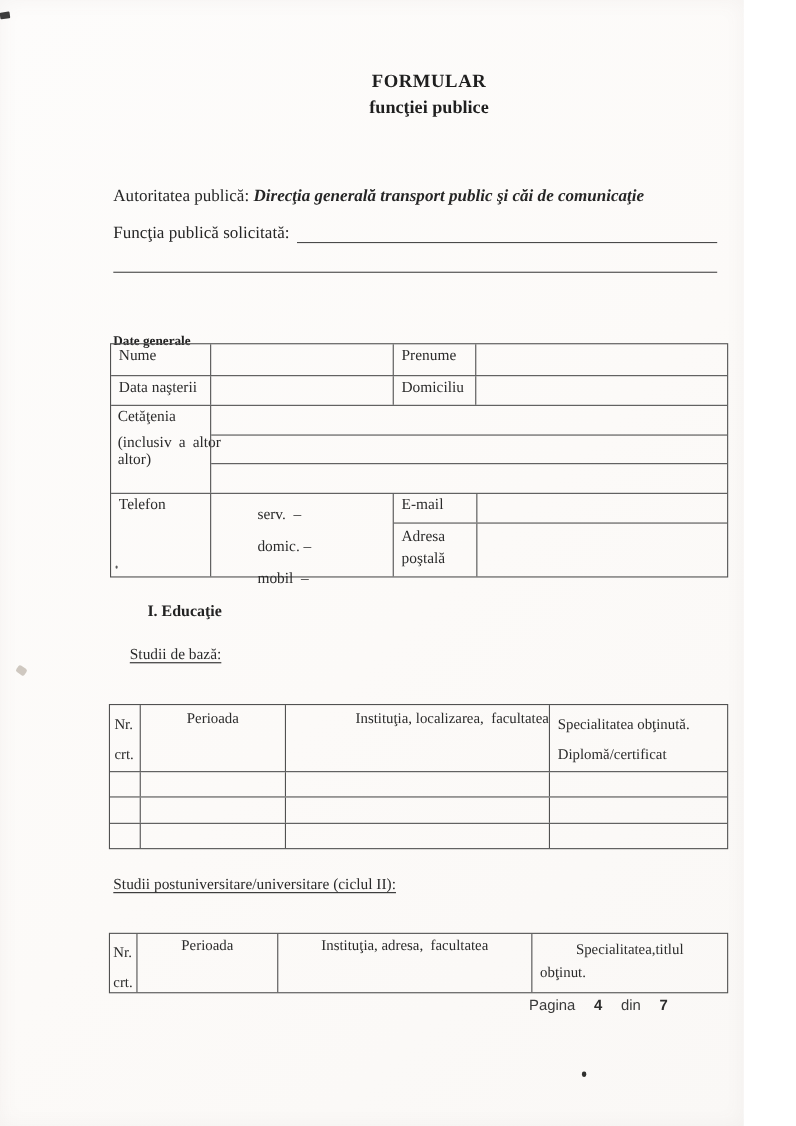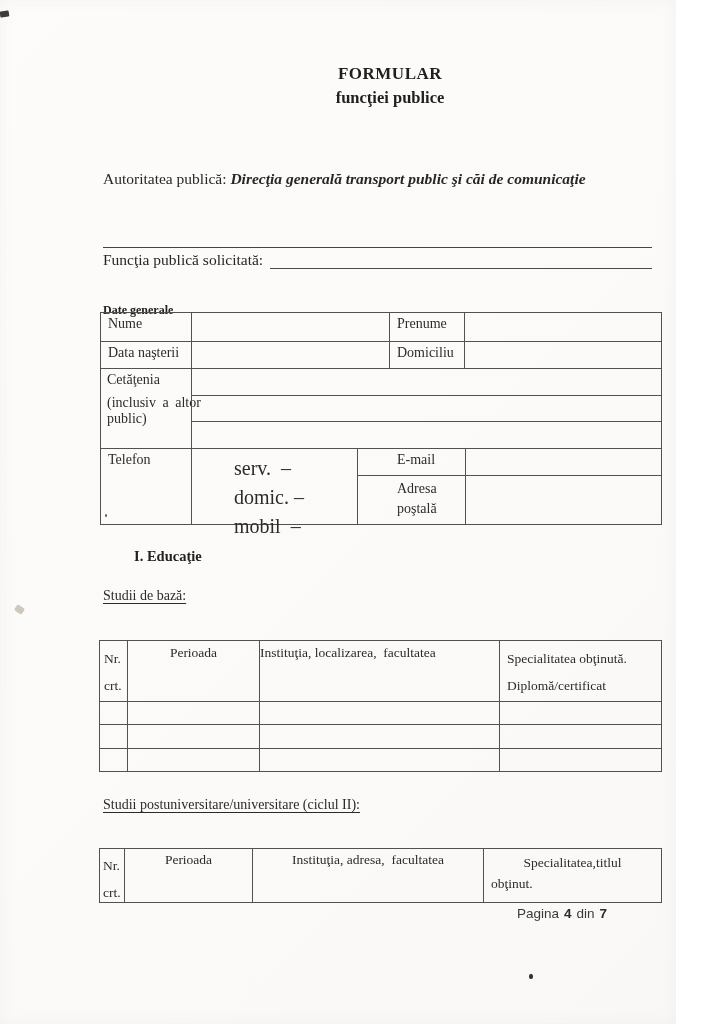--- a/index.html
+++ b/index.html
@@ -17,80 +17,80 @@
   .pre { white-space:pre-wrap; }
 
   
   .title-block { position:absolute; left:128px; top:61px; width:524px; text-align:center; color:#1f1f1f; }
   .title-line1 { font-size:17px; font-weight:bold; letter-spacing:0.5px; line-height:25px; }
   .title-line2, .title-line3 { font-size:16.5px; font-weight:bold; line-height:24px; }
 
   
   .authority-line { position:absolute; left:103px; top:170px; width:556px; font-size:15.5px; }
   .authority-value { font-weight:bold; font-style:italic; }
-  .position-line { position:absolute; left:103px; top:202px; width:549px; display:flex; align-items:flex-end; font-size:15.5px;margin-top:48px; }
+  .position-line { position:absolute; left:103px; top:202px; width:549px; display:flex; align-items:flex-end; font-size:15.5px; }
   .position-label { white-space:nowrap; }
   .write-line { flex:1; border-bottom:1.5px solid #4a4a4a; height:19px; margin-left:7px; }
   .rule-full { position:absolute; left:103px; top:247px; width:549px; border-top:1.6px solid #454545; }
 
   
   .dg-heading { position:absolute; left:103px; top:289px; font-size:12px; font-weight:bold; color:#222;margin-top:14px; }
   .edu-heading { position:absolute; left:134px; top:548px; font-size:14.5px; font-weight:bold; color:#222; }
   .underlined-label { text-decoration:underline; text-underline-offset:3px; font-size:14px; color:#2a2a2a; }
-  .studii-baza { position:absolute; left:103px; top:588px; }
+  .studii-baza { position:absolute; left:118px; top:588px; }
   .studii-post { position:absolute; left:103px; top:797px; }
 
   
   .dg-table { position:absolute; left:100px; top:312px; width:562px; border:1px solid #515151; font-size:14px; color:#2b2b2b; }
   .dg-row { display:flex; }
   .dg-row + .dg-row { border-top:1px solid #515151; }
   .cell { padding:3px 7px; }
   .bl { border-left:1px solid #515151; }
   .w1 { width:90px; flex:none; }
   .w2 { width:166px; flex:none; }
-  .w3 { width:75px; flex:none;margin-left:32px; }
+  .w3 { width:75px; flex:none; }
   .w4 { flex:1; }
   .r12 { height:28px; }
   .r2h { height:27px; }
   .cet-row { height:80px; }
   .cet-label { padding:3px 6px; }
   .cet-l1 { margin-bottom:7px; }
   .cet-l2 { word-spacing:3px; white-space:nowrap; }
   .cet-right { flex:1; display:flex; flex-direction:column; border-left:1px solid #515151; }
   .cet-sub { height:26px; }
   .cet-sub + .cet-sub { border-top:1px solid #515151; }
   .cet-sub:last-child { flex:1; }
   .tel-row { height:76px; }
-  .tel-mid { padding:5px 0 0 42px; line-height:29px; font-size:20px; }
+  .tel-mid { padding:5px 0 0 42px; line-height:29px; font-size:14px; }
   .tel-right { flex:1; display:flex; flex-direction:column; border-left:1px solid #515151; }
   .tel-sub-top { height:26px; display:flex; }
   .tel-sub-bot { flex:1; display:flex; border-top:1px solid #515151; }
   .adresa-label { line-height:20px; }
 
   
   .edu-table { position:absolute; left:99px; width:563px; border:1px solid #515151; font-size:13.5px; color:#2b2b2b; }
   .edu-t1 { top:640px; }
   .edu-t2 { top:848px; }
   .edu-row { display:flex; }
   .edu-row + .edu-row { border-top:1px solid #515151; }
   .t1-head { height:60px; }
   .t2-head { height:53px; }
   .t1-c1 { width:27px; flex:none; padding:4px 4px; line-height:27px; }
   .t1-c2 { width:132px; flex:none; text-align:center; padding-top:4px; }
-  .t1-c3 { width:240px; flex:none; text-align:left; padding-top:4px; }
+  .t1-c3 { width:240px; flex:none; text-align:right; padding-top:4px; }
   .t1-c4 { flex:1; padding:4px 7px; line-height:27px; }
   .t2-c1 { width:24px; flex:none; padding:3px 3px; line-height:27px; }
   .t2-c2 { width:128px; flex:none; text-align:center; padding-top:3px; }
   .t2-c3 { width:231px; flex:none; text-align:center; padding-top:3px; }
   .t2-c4 { flex:1; padding:3px 7px; line-height:21px; }
   .just-line { display:flex; justify-content:center; }
   .er1 { height:23px; } .er2 { height:24px; } .er3 { height:23px; }
 
   
-  .footer { position:absolute; top:906px; right:69px; font-family:"Liberation Sans", sans-serif; font-size:13.5px; color:#3a3a3a; display:inline-flex; gap:5px; }
+  .footer { position:absolute; top:906px; right:69px; font-family:"Liberation Sans", sans-serif; font-size:13.5px; color:#3a3a3a; display:inline-flex; gap:17px; }
   .footer .bold { font-weight:bold; color:#2d2d2d; }
 
   
   .art { position:absolute; }
   .art-corner { left:0; top:11px; width:9px; height:6px; background:#3c3c3c; transform:rotate(-8deg); border-radius:1px; }
   .art-scratch { left:15px; top:606px; width:9px; height:7px; background:#c3bbb2; transform:rotate(35deg); border-radius:2px; opacity:0.8; }
   .art-dot-table { left:105px; top:514px; width:2px; height:3px; background:#5a5a5a; border-radius:50%; }
   .art-dot-bottom { left:529px; top:974px; width:4px; height:5px; background:#30302e; border-radius:45%; }
 </style>
 </head>
@@ -127,21 +127,21 @@
     <div class="dg-row r12 r2h">
       <div class="cell w1">Data naşterii</div>
       <div class="cell w2 bl"></div>
       <div class="cell w3 bl">Domiciliu</div>
       <div class="cell w4 bl"></div>
     </div>
     <div class="dg-row cet-row">
       <div class="cell w1 cet-label">
         <div class="cet-l1">Cetăţenia</div>
         <div class="cet-l2">(inclusiv a altor</div>
-        <div>public)</div>
+        <div>altor)</div>
       </div>
       <div class="cet-right">
         <div class="cet-sub"></div>
         <div class="cet-sub"></div>
         <div class="cet-sub"></div>
       </div>
     </div>
     <div class="dg-row tel-row">
       <div class="cell w1">Telefon</div>
       <div class="w2 bl tel-mid">

